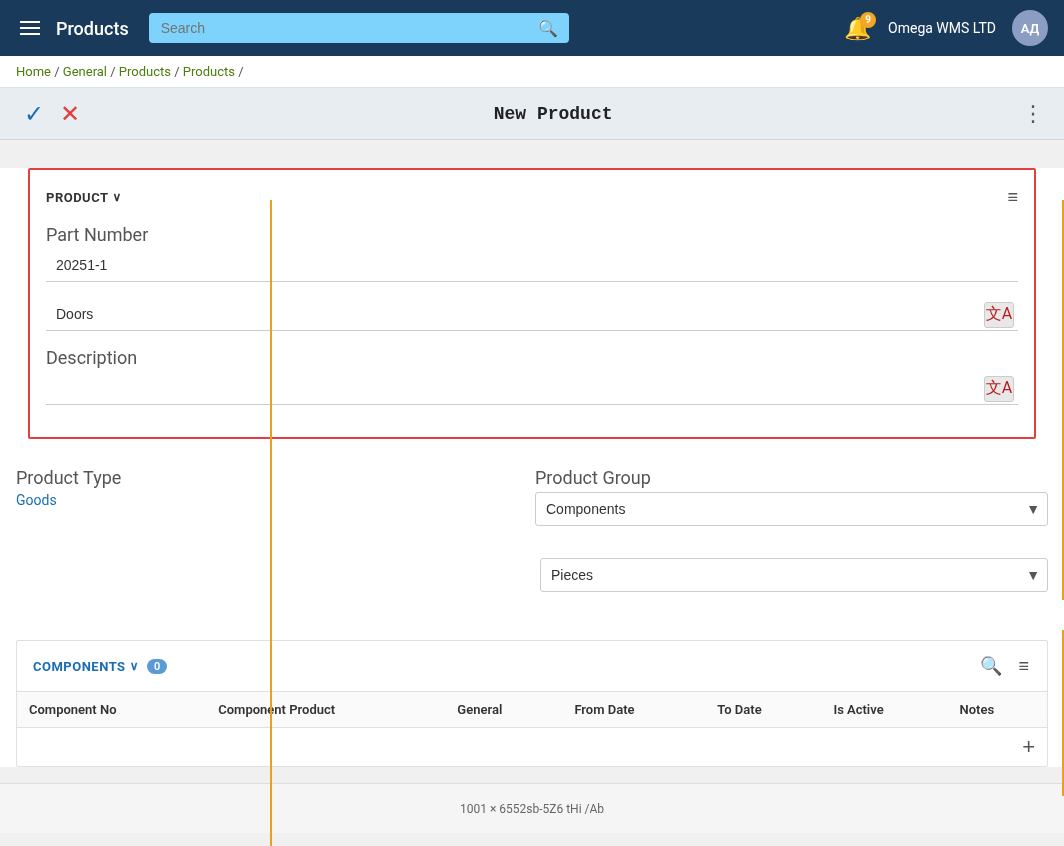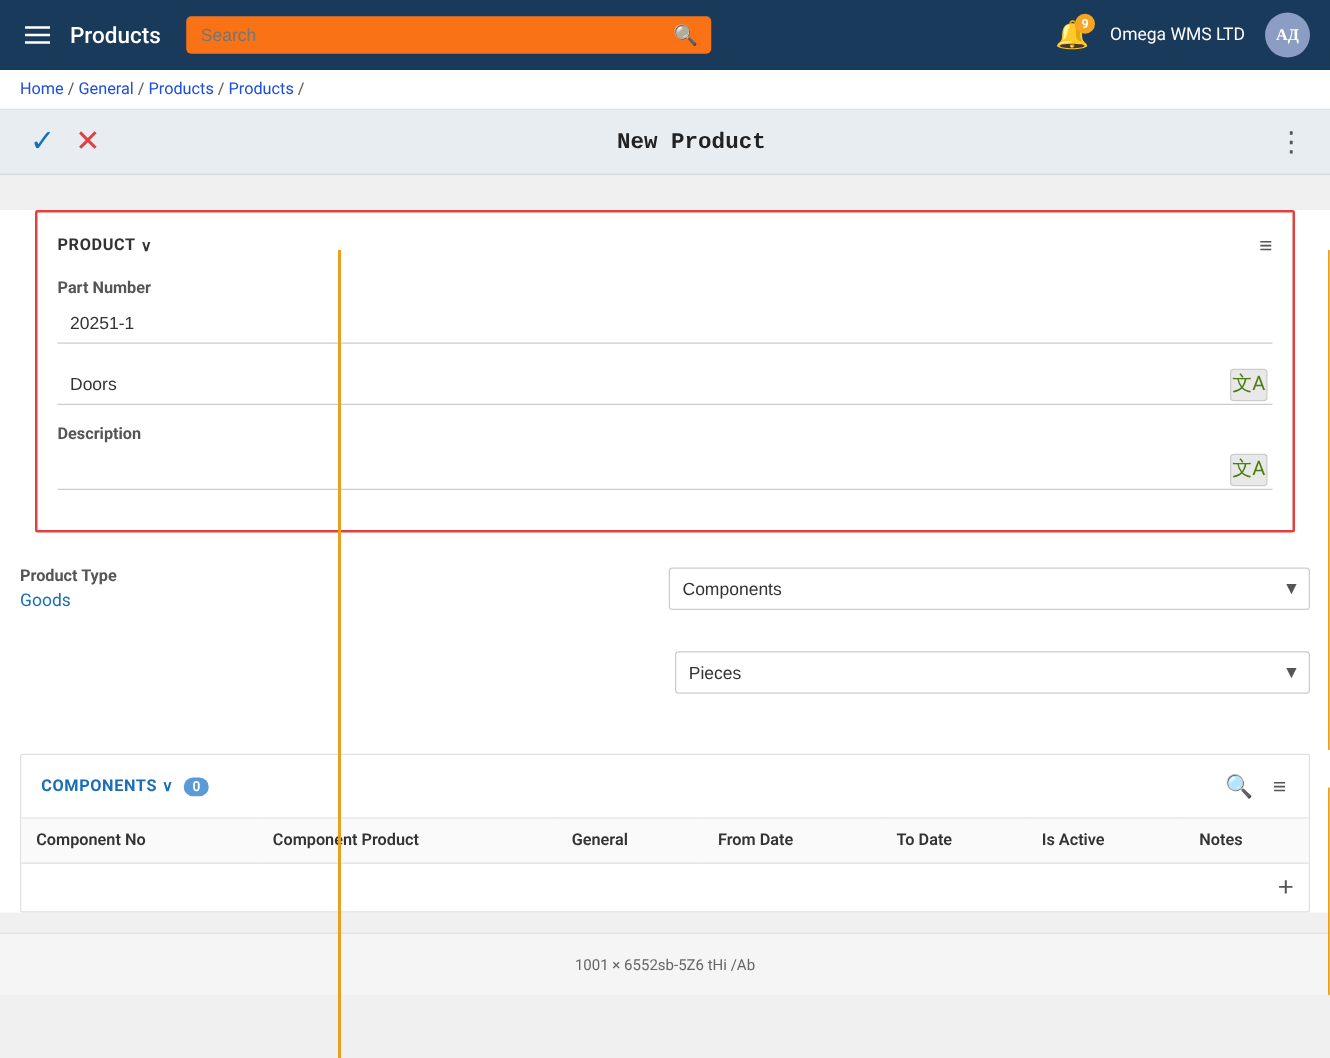--- a/index.html
+++ b/index.html
@@ -40,21 +40,21 @@
       max-width: 420px;
       margin-left: 8px;
       position: relative;
     }
     .nav-search input {
       width: 100%;
       padding: 7px 30px 7px 12px;
       border: none;
       border-radius: 4px;
       font-size: 14px;
-      background: #f97316;
+      background: #7dd3fc;
       color: #333;
     }
     .nav-search-icon {
       position: absolute;
       right: 10px;
       top: 50%;
       transform: translateY(-50%);
       color: #666;
       font-size: 16px;
     }
@@ -94,33 +94,32 @@
       height: 36px;
       border-radius: 50%;
       background: #8B9DC3;
       color: white;
       display: flex;
       align-items: center;
       justify-content: center;
       font-size: 13px;
       font-weight: 600;
       cursor: pointer;
-      font-family: Liberation Serif, serif;
     }
 
     
     .breadcrumb {
       padding: 8px 16px;
       font-size: 13px;
       color: #555;
       background: #fff;
       border-bottom: 1px solid #e0e0e0;
     }
     .breadcrumb a {
-      color: #1d4ed8;
+      color: #4d7c0f;
       text-decoration: none;
     }
     .breadcrumb span { color: #555; }
 
     
     .form-header {
       background: #e8edf2;
       display: flex;
       align-items: center;
       padding: 0 20px;
@@ -199,24 +198,23 @@
     .section-menu {
       color: #555;
       font-size: 18px;
       cursor: pointer;
     }
 
     .field-group {
       margin-bottom: 16px;
     }
     .field-label {
-      font-size: 13px;
+      font-size: 18px;
       color: #555;
       margin-bottom: 4px;
-      font-weight: bold;
     }
     .field-input {
       width: 100%;
       padding: 8px 10px;
       border: none;
       border-bottom: 1px solid #ccc;
       font-size: 14px;
       background: transparent;
       color: #333;
       outline: none;
@@ -242,21 +240,21 @@
       background: #e8e8e8;
       border: 1px solid #ccc;
       border-radius: 3px;
       width: 30px;
       height: 26px;
       display: flex;
       align-items: center;
       justify-content: center;
       font-size: 16px;
       cursor: pointer;
-      color: #4d7c0f;
+      color: #b91c1c;
     }
 
     .field-select-wrapper {
       position: relative;
     }
     .field-select {
       width: 100%;
       padding: 8px 32px 8px 10px;
       border: 1px solid #ccc;
       border-radius: 3px;
@@ -454,20 +452,21 @@
     </div>
 
     <div class="two-col">
 
       <div class="field-group">
         <div class="field-label">Product Type</div>
         <a href="#" class="field-link">Goods</a>
       </div>
 
       <div class="field-group">
+        <div class="field-label">Product Group</div>
         <div class="field-select-wrapper">
           <select class="field-select">
             <option>Components</option>
             <option>Raw Materials</option>
             <option>Finished Goods</option>
           </select>
           <span class="select-arrow">▼</span>
         </div>
       </div>
     </div>

